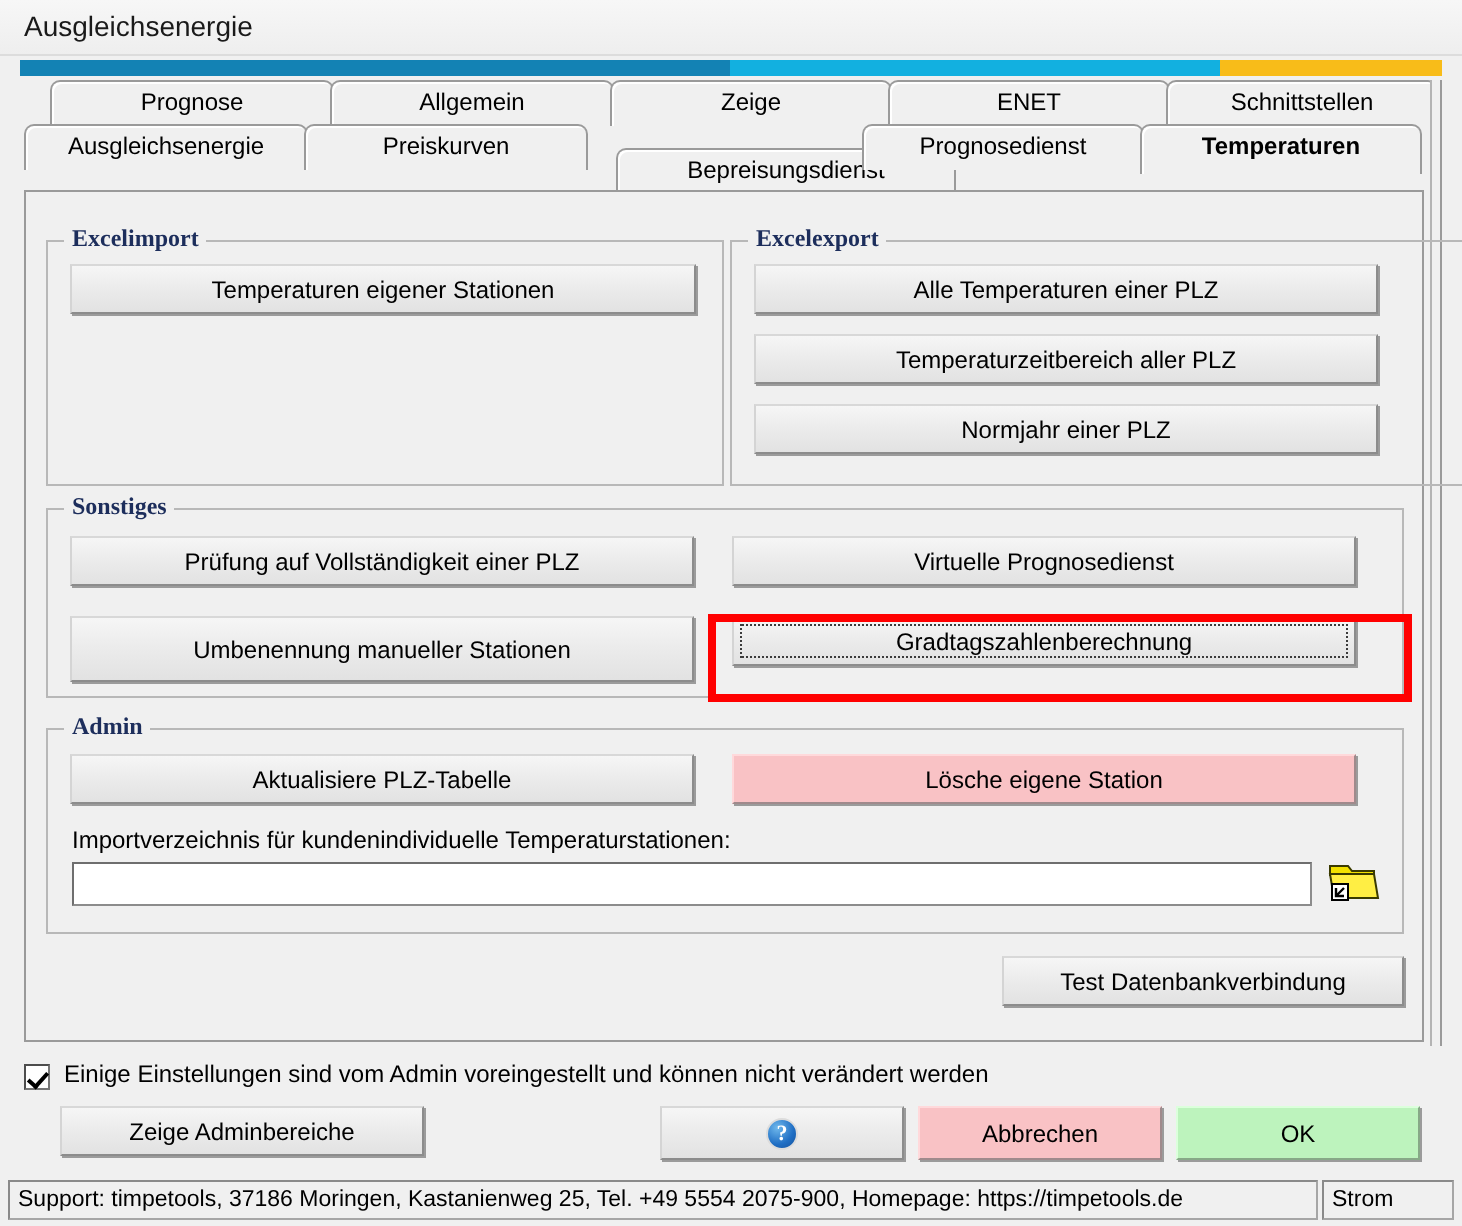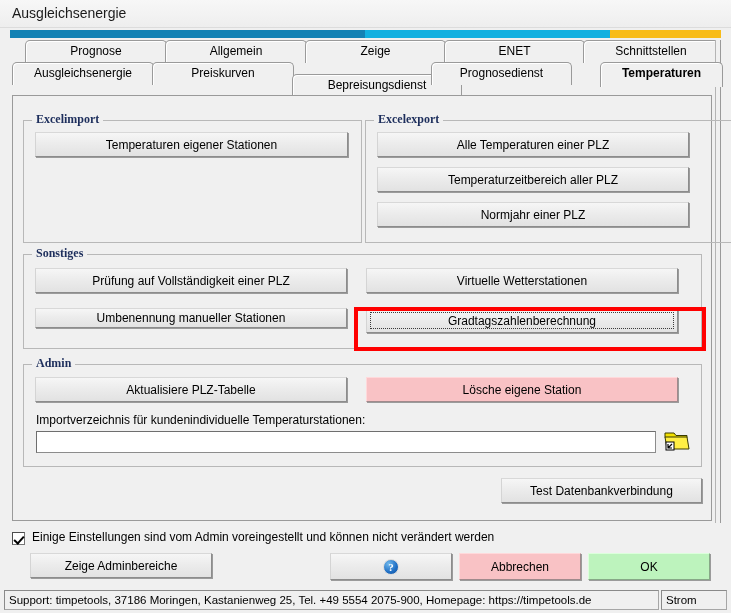--- a/index.html
+++ b/index.html
@@ -291,23 +291,23 @@
     <div class="tabrow row1">
       <div class="tab" style="left:13px; width:142px;">Prognose</div>
       <div class="tab" style="left:153px; width:142px;">Allgemein</div>
       <div class="tab" style="left:293px; width:141px;">Zeige</div>
       <div class="tab" style="left:432px; width:141px;">ENET</div>
       <div class="tab" style="left:571px; width:136px;">Schnittstellen</div>
     </div>
     <div class="tabrow row2">
       <div class="tab" style="left:0px;   width:142px;">Ausgleichsenergie</div>
       <div class="tab" style="left:140px; width:142px;">Preiskurven</div>
-      <div class="tab" style="left:280px; width:170px;margin-top:12px;">Bepreisungsdienst</div>
+      <div class="tab" style="left:296px; width:170px;margin-top:12px;">Bepreisungsdienst</div>
       <div class="tab" style="left:419px; width:141px;">Prognosedienst</div>
-      <div class="tab selected" style="left:588px; width:123px;">Temperaturen</div>
+      <div class="tab selected" style="left:558px; width:141px;">Temperaturen</div>
     </div>
   </div>
 
   <div class="panel-shadow"></div>
 
   <div class="tabpanel">
 
     <div class="groupbox" style="left:10px; top:24px; width:339px; height:123px;">
       <div class="group-legend">Excelimport</div>
       <div class="btn" style="left:11px; top:11px; width:313px; height:25px;">Temperaturen eigener Stationen</div>
@@ -316,22 +316,22 @@
     <div class="groupbox" style="left:352px; top:24px; width:388px; height:123px;">
       <div class="group-legend">Excelexport</div>
       <div class="btn" style="left:11px; top:11px; width:312px; height:25px;">Alle Temperaturen einer PLZ</div>
       <div class="btn" style="left:11px; top:81px; width:312px; height:25px;">Normjahr einer PLZ</div>
       <div class="btn" style="left:11px; top:46px; width:312px; height:25px;">Temperaturzeitbereich aller PLZ</div>
     </div>
 
     <div class="groupbox" style="left:10px; top:158px; width:679px; height:95px;">
       <div class="group-legend">Sonstiges</div>
       <div class="btn" style="left:11px; top:13px; width:312px; height:25px;">Prüfung auf Vollständigkeit einer PLZ</div>
-      <div class="btn" style="left:342px; top:13px; width:312px; height:25px;">Virtuelle Wetterstationen</div>
-      <div class="btn" style="left:11px; top:53px; width:312px; height:20px;text-align:right;">Umbenennung manueller Stationen</div>
+      <div class="btn" style="left:342px; top:13px; width:312px; height:25px;">Virtuelle Prognosedienst</div>
+      <div class="btn" style="left:11px; top:53px; width:312px; height:33px;text-align:right;">Umbenennung manueller Stationen</div>
       <div class="btn focused" style="left:342px; top:53px; width:312px; height:25px;">Gradtagszahlenberechnung</div>
     </div>
 
     <div class="groupbox" style="left:10px; top:268px; width:679px; height:103px;">
       <div class="group-legend">Admin</div>
       <div class="btn" style="left:11px; top:12px; width:312px; height:25px;">Aktualisiere PLZ-Tabelle</div>
       <div class="btn danger" style="left:342px; top:12px; width:312px; height:25px;">Lösche eigene Station</div>
 
       <div class="field-label" style="left:12px; top:48px;">Importverzeichnis für kundenindividuelle Temperaturstationen:</div>
 

